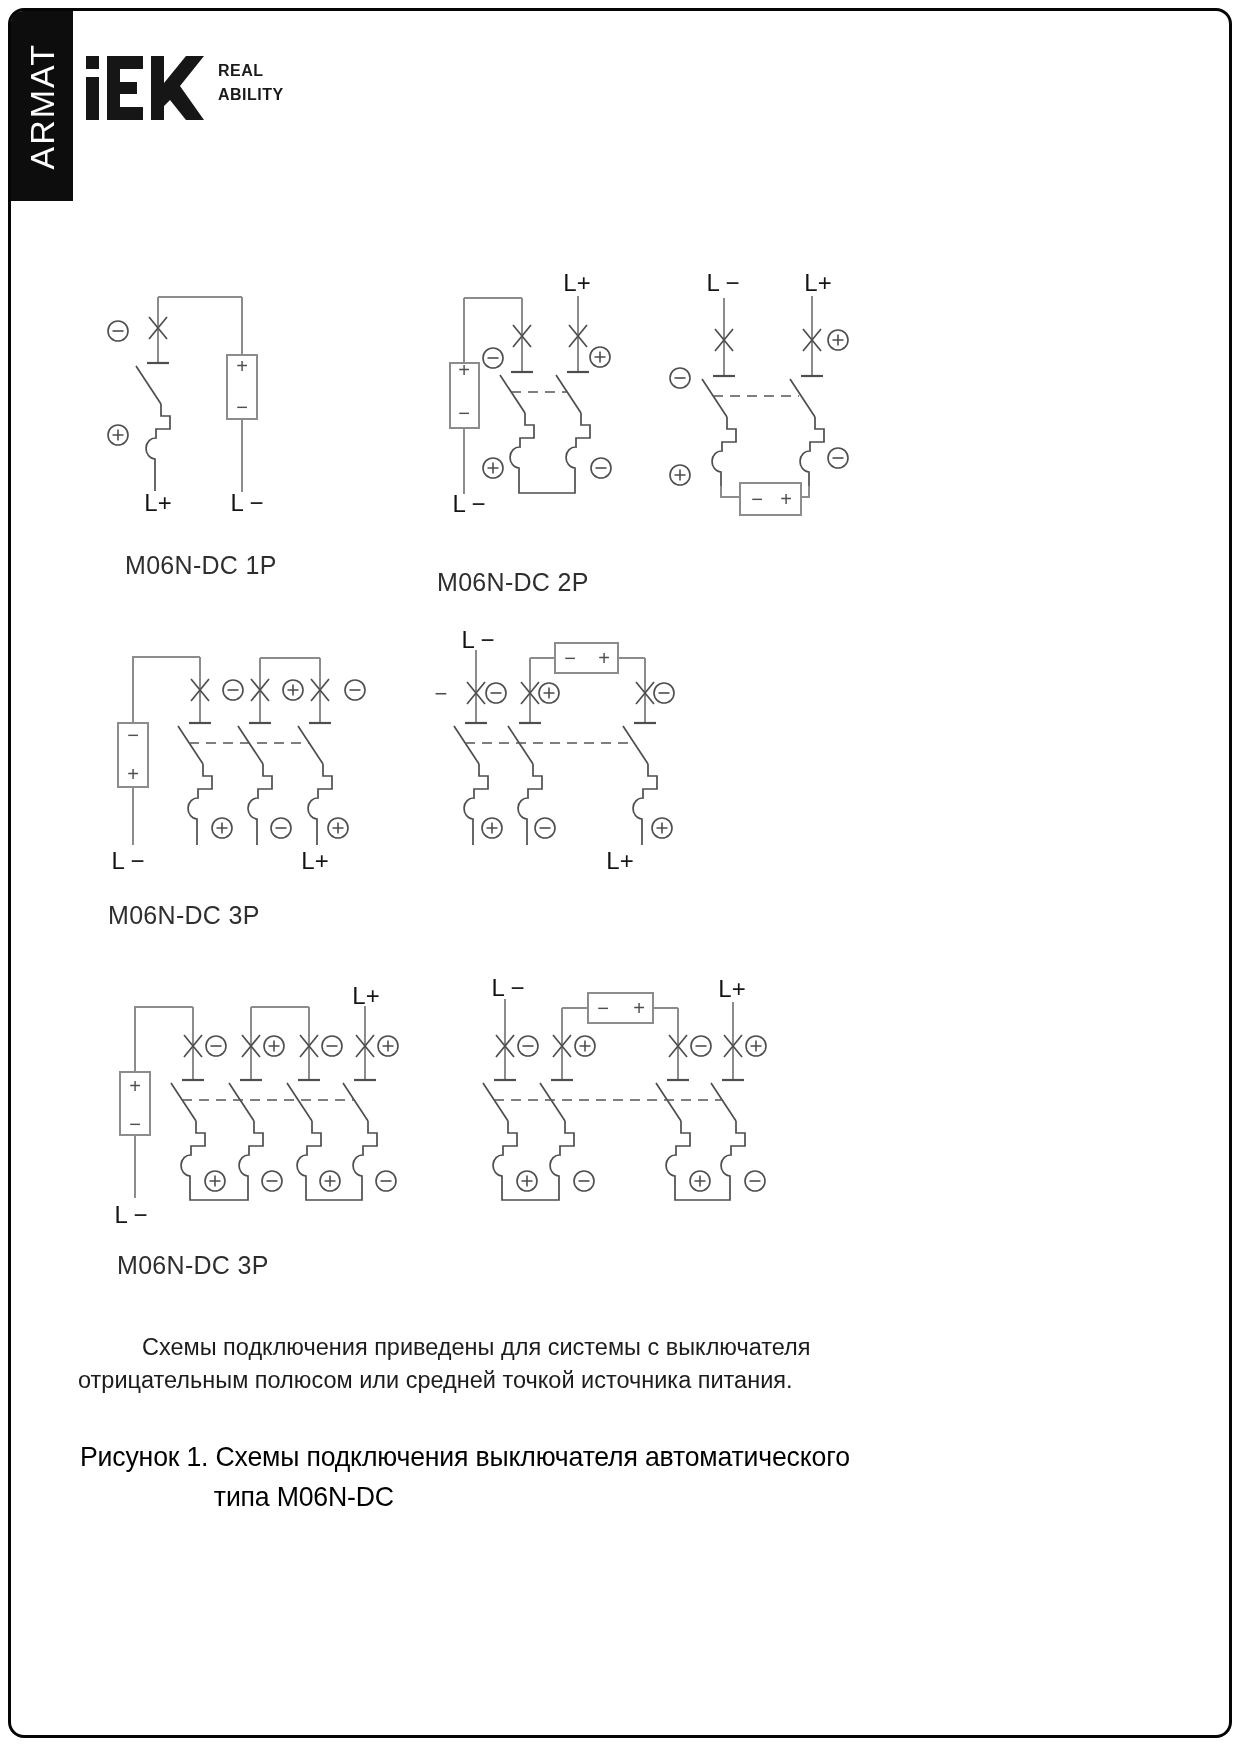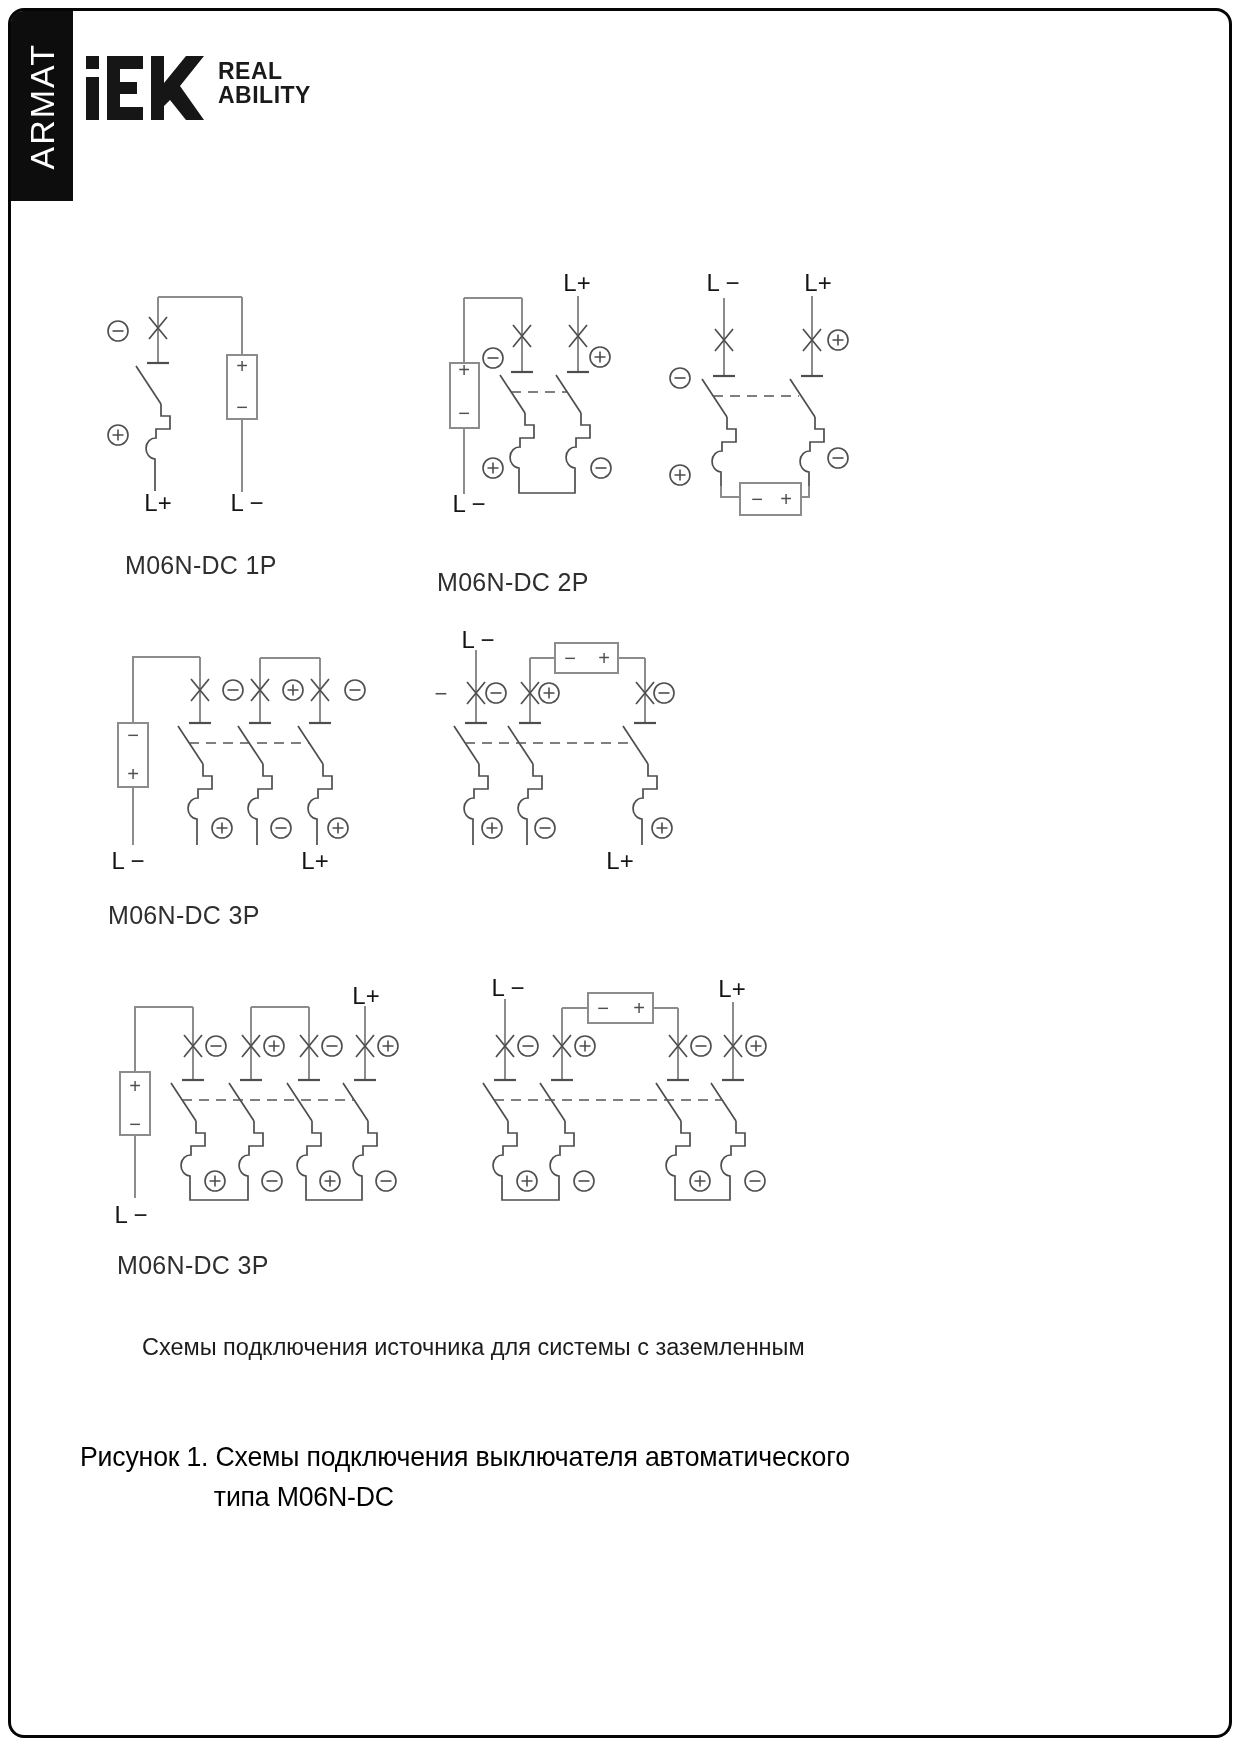--- a/index.html
+++ b/index.html
@@ -4,21 +4,21 @@
 <style>
   html,body{margin:0;padding:0;background:#fff;}
   .page{position:relative;width:1240px;height:1746px;background:#fff;
         font-family:"Liberation Sans","DejaVu Sans",sans-serif;overflow:hidden;}
   .frame{position:absolute;inset:8px;border:3px solid #050505;border-radius:16px;}
   .armat-banner{position:absolute;left:11px;top:11px;width:62px;height:190px;
         background:#0d0d0d;border-radius:12px 0 0 0;display:flex;align-items:center;justify-content:center;}
   .armat-text{writing-mode:vertical-rl;transform:rotate(180deg);color:#fff;
         font-size:34px;letter-spacing:2px;font-weight:400;}
   .logo{position:absolute;left:86px;top:56px;width:120px;height:66px;}
-  .tagline{position:absolute;left:218px;top:59px;font-weight:700;font-size:23px;
+  .tagline{position:absolute;left:218px;top:59px;font-weight:700;font-size:16px;
         line-height:24px;color:#1a1a1a;letter-spacing:.5px;}
   .diagrams{position:absolute;left:0;top:0;width:1240px;height:1746px;}
   .wire{stroke:#8c8c8c;stroke-width:2;fill:none;}
   .sym{stroke:#4e4e4e;stroke-width:1.7;fill:none;}
   .dash{stroke:#565656;stroke-width:1.6;fill:none;stroke-dasharray:10 7;}
   .pc{stroke:#4e4e4e;stroke-width:1.6;fill:none;}
   .lbl{font-family:"Liberation Sans","DejaVu Sans",sans-serif;font-size:24px;fill:#141414;text-anchor:middle;}
   .bsign{font-family:"Liberation Sans","DejaVu Sans",sans-serif;font-size:20px;fill:#4f4f4f;text-anchor:middle;}
   .msign{font-family:"Liberation Sans","DejaVu Sans",sans-serif;font-size:22px;fill:#4f4f4f;text-anchor:middle;}
   .dcap{position:absolute;font-size:25px;color:#2e2e2e;letter-spacing:.3px;}
@@ -257,20 +257,21 @@
       <text class="lbl" x="732" y="997">L+</text>
     </g>
   </svg>
 
   <div class="dcap" style="left:125px;top:551px;">M06N-DC 1P</div>
   <div class="dcap" style="left:437px;top:568px;">M06N-DC 2P</div>
   <div class="dcap" style="left:108px;top:901px;">M06N-DC 3P</div>
   <div class="dcap" style="left:117px;top:1251px;">M06N-DC 3P</div>
 
   <div class="note">
-    <span class="indent">Схемы подключения источника для системы с заземленным</span>
+    <span class="indent">Схемы подключения приведены для системы с выключателя</span>
+    <span>отрицательным полюсом или средней точкой источника питания.</span>
   </div>
 
   <div class="figcap">
     <div>Рисунок 1. Схемы подключения выключателя автоматического</div>
     <div class="l2">типа M06N-DC</div>
   </div>
 </div>
 
 </body></html>

